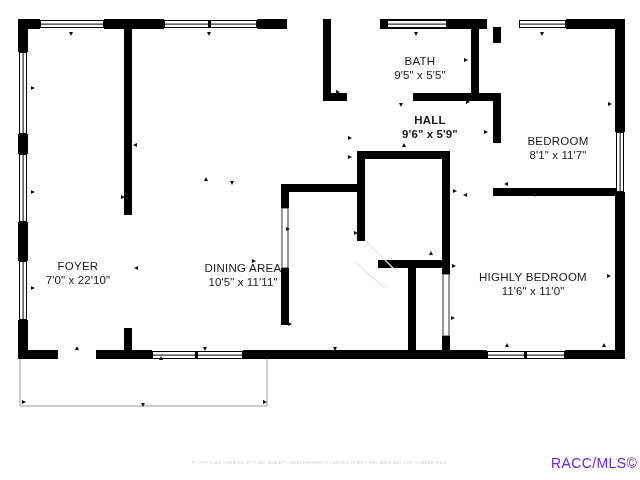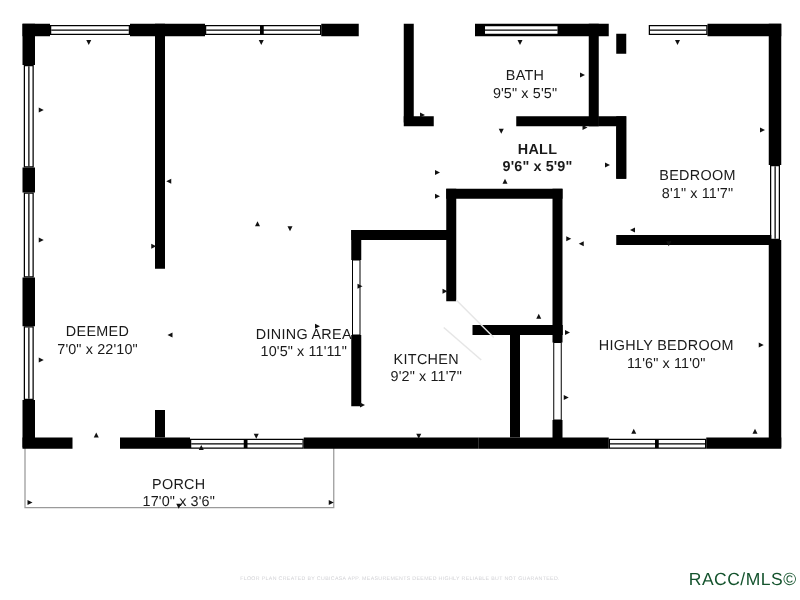--- a/index.html
+++ b/index.html
@@ -54,21 +54,21 @@
     text-align: center;
     font-size: 4.2px;
     letter-spacing: 0.28px;
     color: #d2d2d6;
     white-space: nowrap;
   }
   .mls-logo {
     position: absolute;
     font-size: 14px;
     letter-spacing: 0.4px;
-    color: #14532d;
+    color: #6d28d9;
     white-space: nowrap;
   }
 </style>
 </head>
 <body>
 
 <div id="plan-root">
 
   <svg class="floorplan" viewBox="0 0 640 480">
 
@@ -261,40 +261,32 @@
     <span class="room-dims">8'1" x 11'7"</span>
   </div>
 
   <div class="room-label" style="left:430px; top:113px;font-weight:bold;">
     <span class="room-name">HALL</span>
     <span class="room-dims">9'6" x 5'9"</span>
   </div>
 
 
   <div class="room-label" style="left:78px; top:259px;">
-    <span class="room-name">DEEMED</span>
+    <span class="room-name">FOYER</span>
     <span class="room-dims">7'0" x 22'10"</span>
   </div>
 
   <div class="room-label" style="left:203px; top:261px;margin-left:40px;">
     <span class="room-name">DINING AREA</span>
     <span class="room-dims">10'5" x 11'11"</span>
   </div>
 
-  <div class="room-label" style="left:341px; top:281px;">
-    <span class="room-name">KITCHEN</span>
-    <span class="room-dims">9'2" x 11'7"</span>
-  </div>
 
   <div class="room-label" style="left:533px; top:270px;">
     <span class="room-name">HIGHLY BEDROOM</span>
     <span class="room-dims">11'6" x 11'0"</span>
   </div>
 
-  <div class="room-label" style="left:143px; top:381px;">
-    <span class="room-name">PORCH</span>
-    <span class="room-dims">17'0" x 3'6"</span>
-  </div>
 
   <div class="footer-note" style="top:460px;">FLOOR PLAN CREATED BY CUBICASA APP. MEASUREMENTS DEEMED HIGHLY RELIABLE BUT NOT GUARANTEED.</div>
   <div class="mls-logo" style="left:551px; top:455px;">RACC/MLS©</div>
 
 </div>
 
 </body></html>

